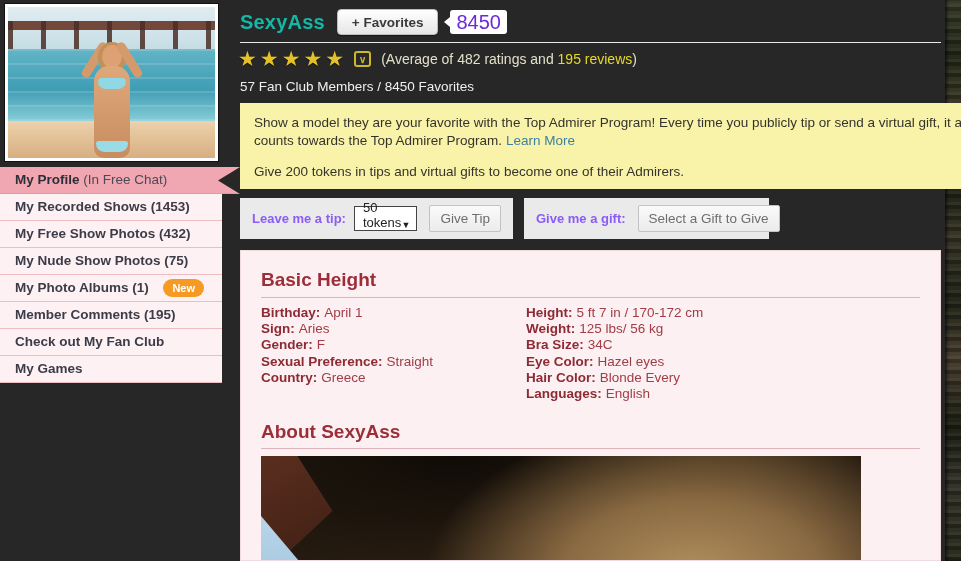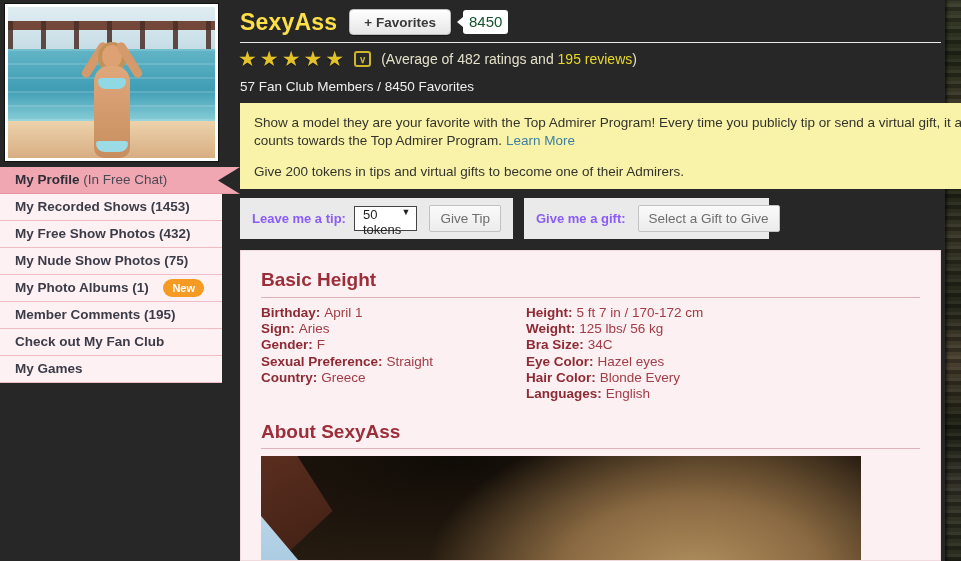--- a/index.html
+++ b/index.html
@@ -66,30 +66,30 @@
     width:240px; background:#f0a7b2; border-bottom:1px solid #e795a2; color:#2e2e38;
   }
   .menu-arrow { position:absolute; right:0; top:0; width:22px; height:27px;
     background:#272727; clip-path:polygon(100% 0, 0 50%, 100% 100%); }
   .new-badge { position:absolute; right:18px; top:4px; height:18px; line-height:18px;
     padding:0 9px; background:#f59b23; color:#fff; font-size:11px; font-weight:700;
     border-radius:9px; }
 
   
   .title-row { left:240px; top:6px; height:32px; display:flex; align-items:center; }
-  .model-name { color:#fde047; font-size:23px; font-weight:700; letter-spacing:.2px; }
+  .model-name { color:#14b8a6; font-size:20px; font-weight:700; letter-spacing:.2px; }
   .fav-btn {
     margin-left:12px; height:26px; padding:0 14px; font-size:13.5px; font-weight:700; color:#3a3a3a;
     background:linear-gradient(#ffffff,#e6e6e6); border:1px solid #bdbdbd; border-radius:4px;
     box-shadow:0 1px 1px rgba(0,0,0,.4); cursor:pointer;
     font-family:"Liberation Sans", sans-serif;
   }
   .fav-bubble {
     margin-left:12px; position:relative; height:24px; line-height:24px; min-width:40px; text-align:center;
-    background:#fff; color:#14532d; font-size:15px; padding:0 6px; border-radius:3px;
+    background:#fff; color:#6d28d9; font-size:20px; padding:0 6px; border-radius:3px;
   }
   .fav-bubble::before { content:""; position:absolute; left:-6px; top:7px;
     border-top:5px solid transparent; border-bottom:5px solid transparent; border-right:6px solid #fff; }
   .header-divider { left:240px; top:42px; width:701px; height:1px; background:#e9e9e9; }
 
   .rating-row { left:238px; top:47px; height:24px; display:flex; align-items:center; }
   .star { color:#e3c229; font-size:21px; margin-right:3px; text-shadow:0 1px 1px rgba(0,0,0,.45); }
   .rating-dd {
     width:17px; height:16px; margin:0 10px 0 7px; border:2px solid #cdb62a; border-radius:3px;
     color:#cdb62a; font-size:10px; font-weight:700; display:flex; align-items:center; justify-content:center;
@@ -108,21 +108,21 @@
   .notice p { margin:0; }
   .notice .p2 { margin-top:13px; }
 
   
   .tool-box { top:198px; height:41px; background:#eaeaea; display:flex; align-items:center; padding:0 12px; }
   .tip-box  { left:240px; width:273px; }
   .gift-box { left:524px; width:245px; }
   .tool-label { font-size:13px; font-weight:700; color:#8b5cf6; margin-right:8px; white-space:nowrap; }
   .tip-select {
     width:110px; height:25px; background:#fff; border:1px solid #444; font-size:13px; color:#222;
-    display:flex; align-items:flex-start; justify-content:space-between; padding:0 6px 0 8px; cursor:pointer;
+    display:flex; align-items:flex-end; justify-content:space-between; padding:0 6px 0 8px; cursor:pointer;
   }
   .tip-select .arrow { font-size:9px; color:#222; }
   .gray-btn {
     height:27px; padding:0 10px; font-size:13.5px; color:#6e6e6e;
     background:linear-gradient(#fafafa,#ececec); border:1px solid #c2c2c2; border-radius:2px; cursor:pointer;
     font-family:"Liberation Sans", sans-serif; white-space:nowrap;
   }
   .tip-btn { margin-left:12px; width:78px; }
   .gift-btn { margin-left:4px; width:150px; }
 

